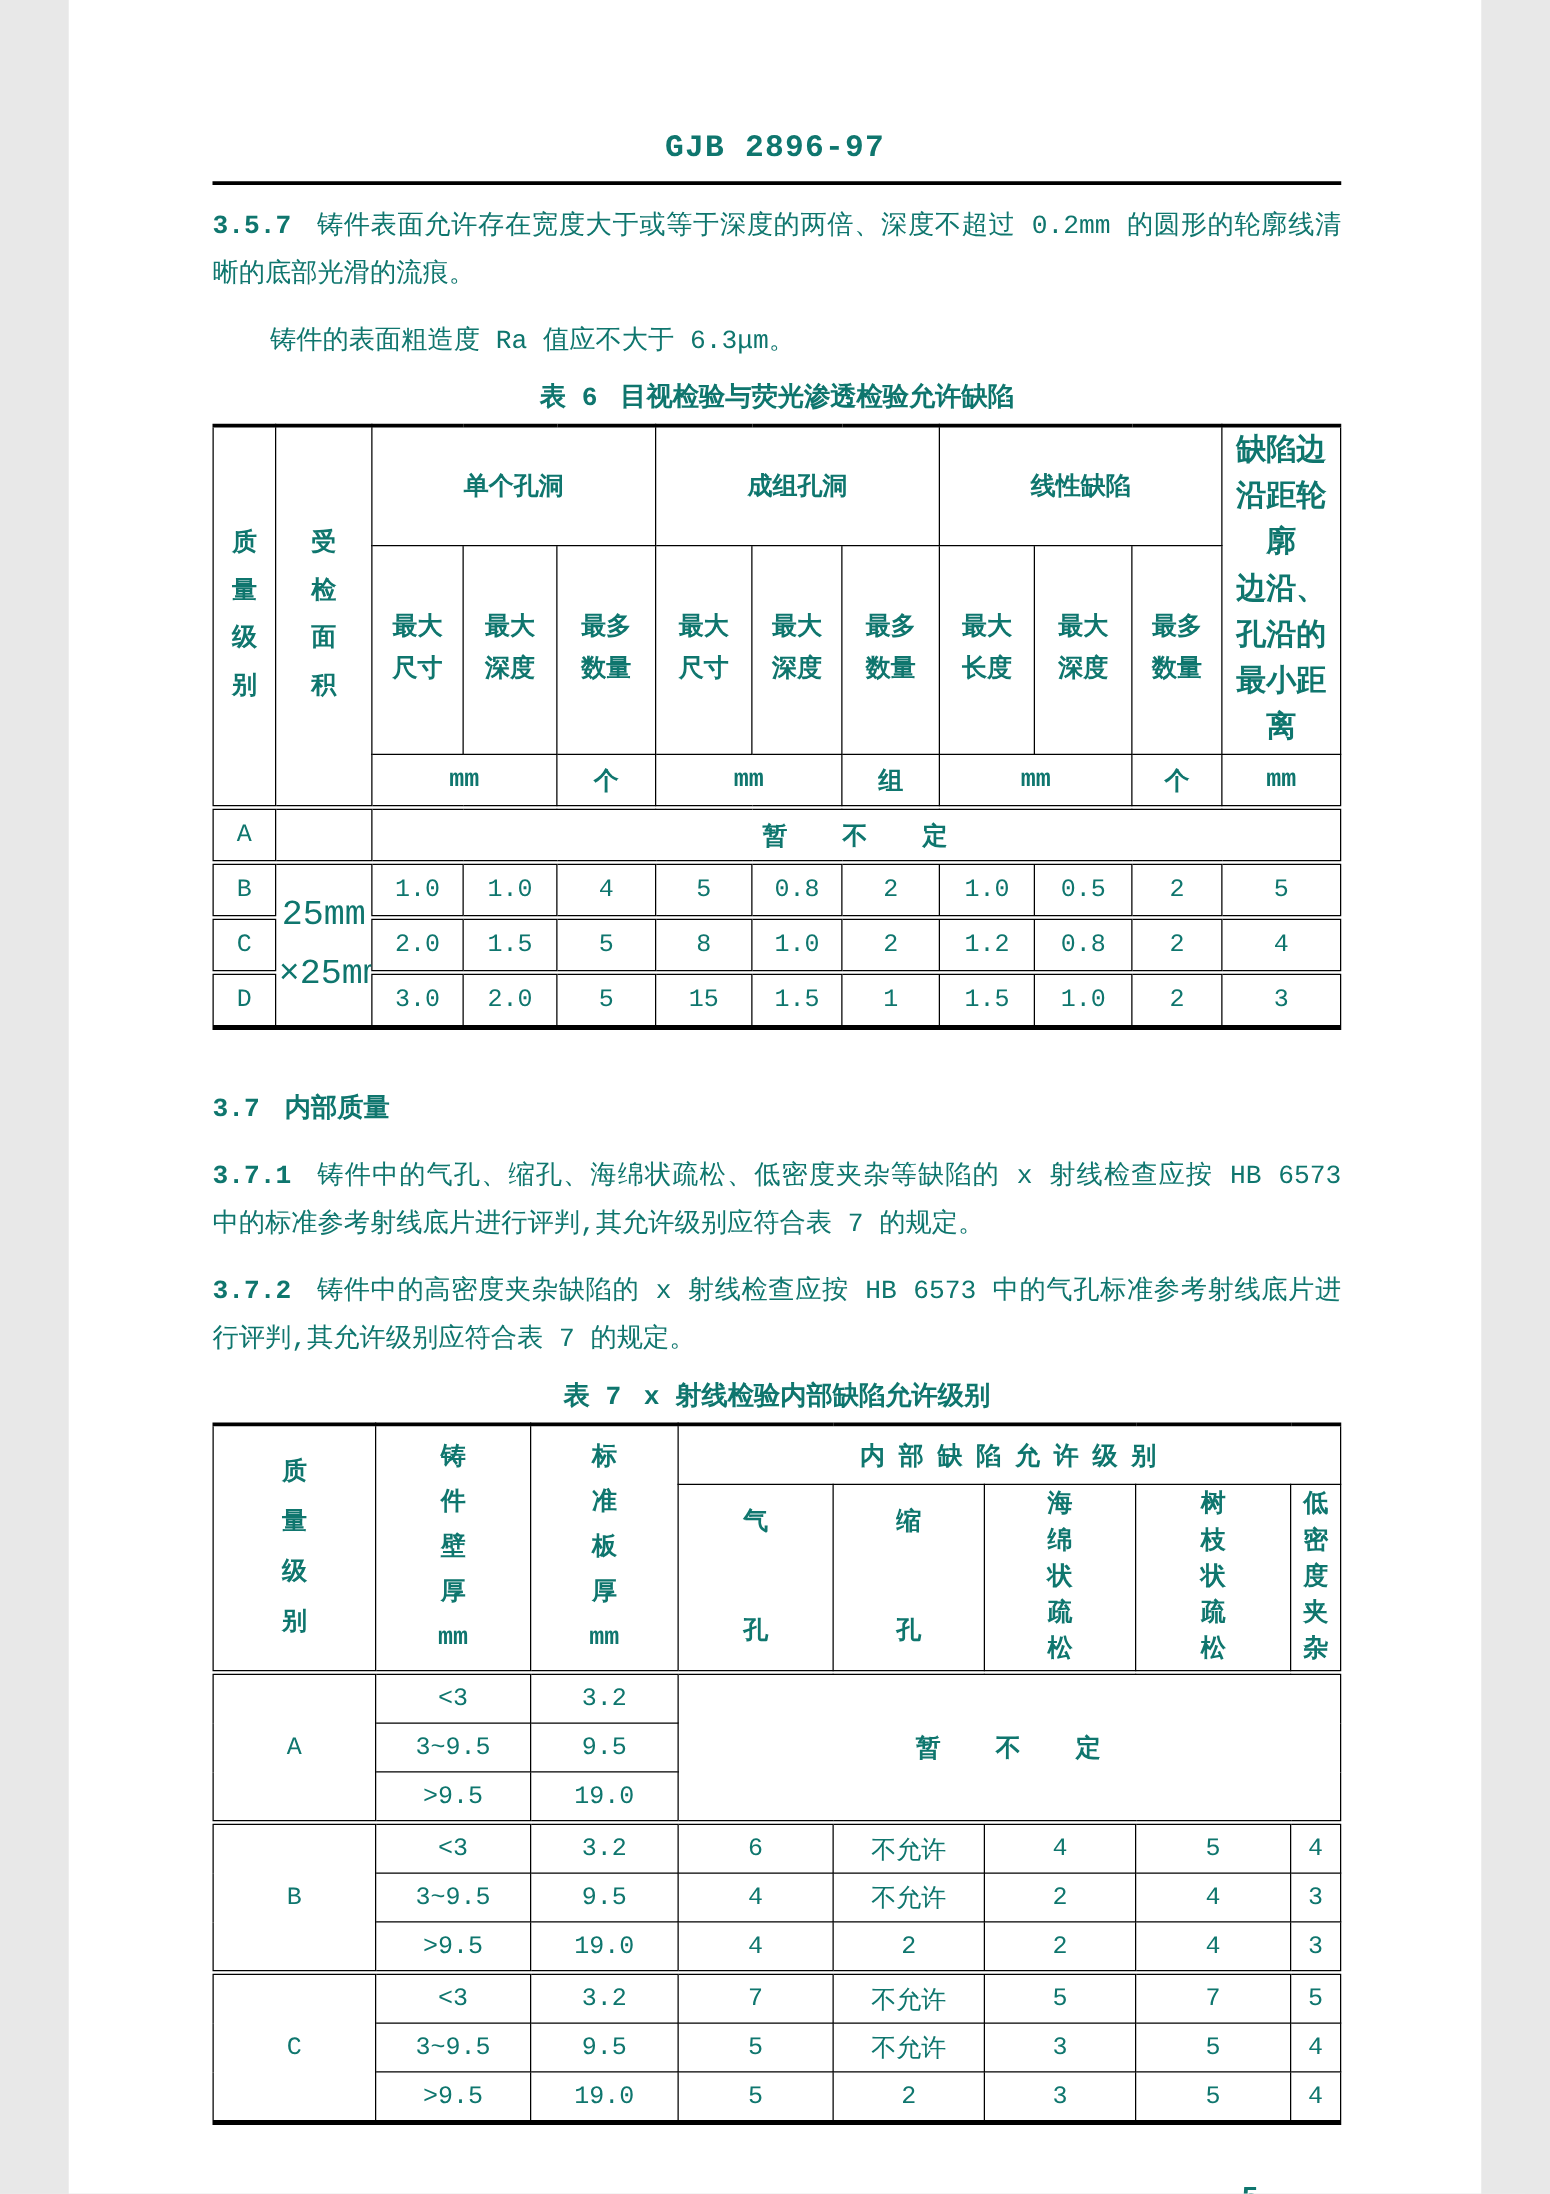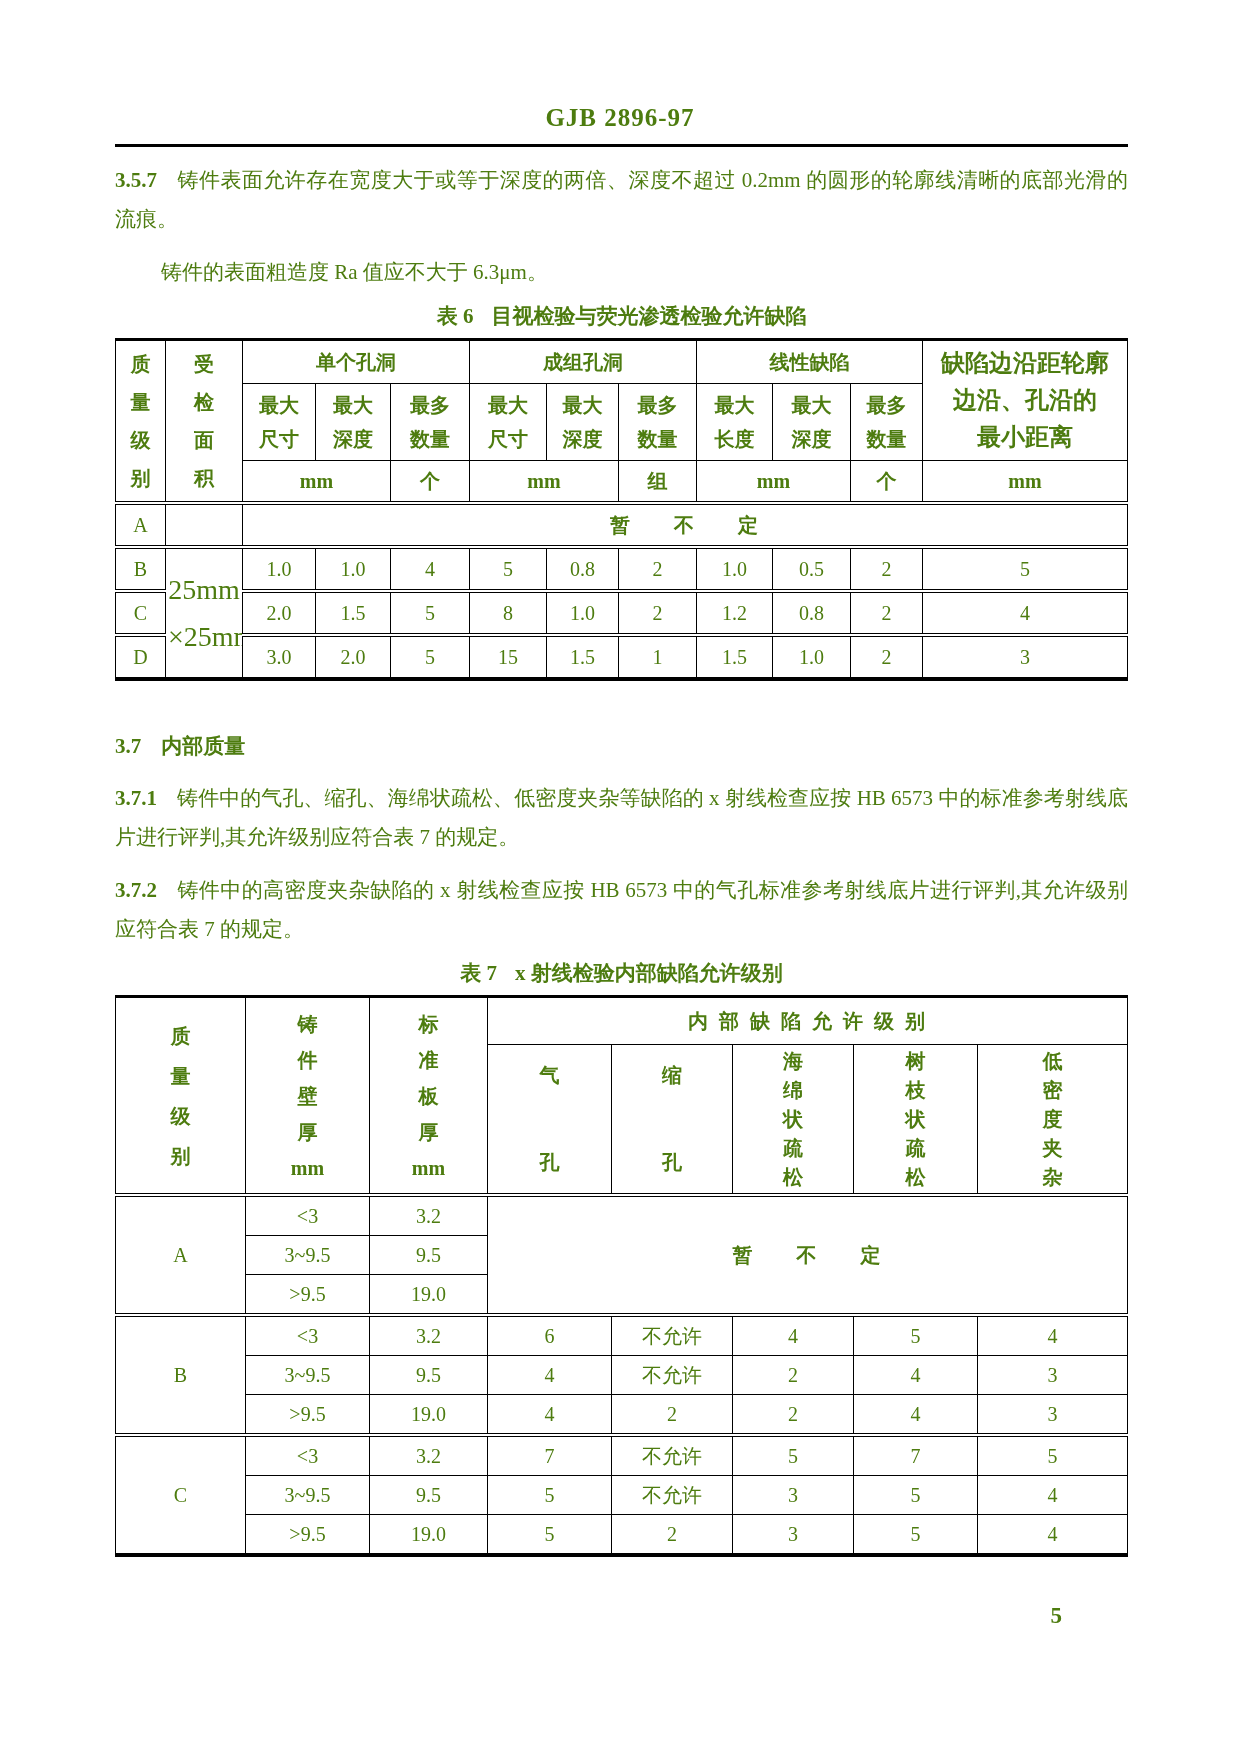--- a/index.html
+++ b/index.html
@@ -1,22 +1,22 @@
 <!DOCTYPE html>
 <html><head>
 <meta charset="utf-8">
 <style>
   html,body { margin:0; padding:0; background:#e8e8e8; }
   .page {
     position: relative;
-    width: 1240px; height: 1755px;
+    width: 1130px; height: 1755px;
     margin: 0 auto;
     background: #ffffff;
-    color: #4d7c0f;
-    font-family: Liberation Serif, serif;
+    color: #0f766e;
+    font-family: Liberation Mono, monospace;
     overflow: hidden;
   }
   .content { margin: 0 112px 0 115px; }
   .doc-title {
     margin-top: 104px;
     text-align: center;
     font-size: 25px;
     font-weight: 700;
     letter-spacing: 1px;
   }

